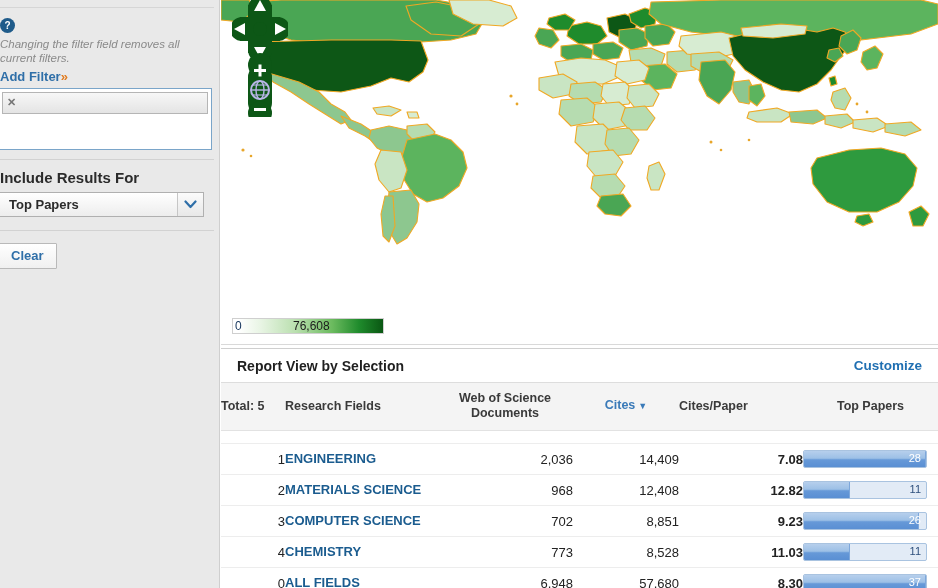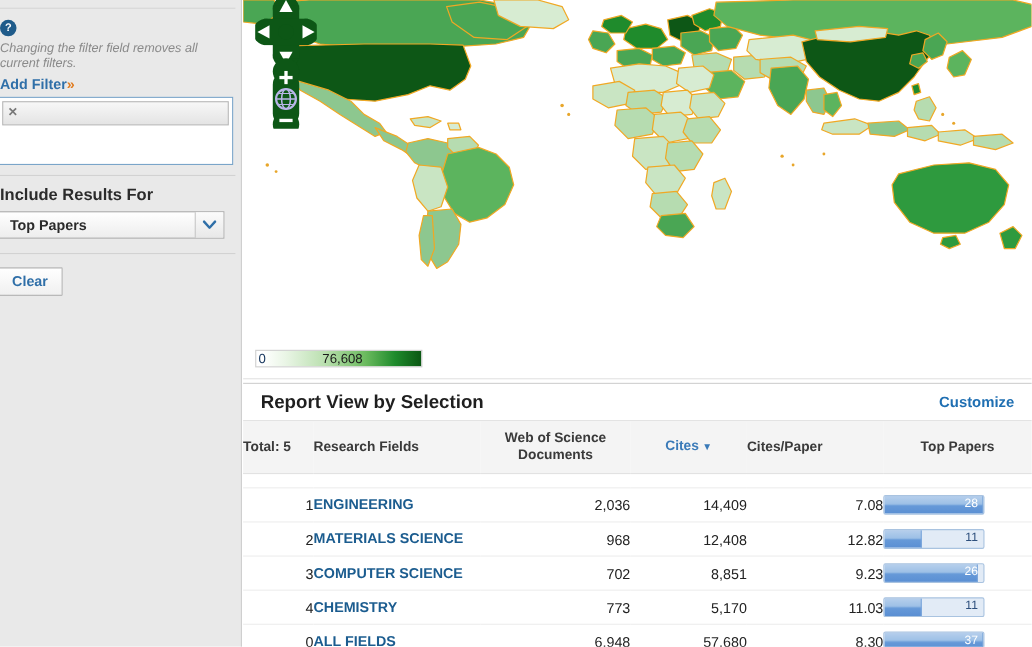--- a/index.html
+++ b/index.html
@@ -124,21 +124,21 @@
   
   .report {
     position:absolute; left: 221px; top: 348px; width: 717px; height: 240px;
     background:#fff;
     border-top:1px solid #cfcfcf;
   }
   .report-head {
     height: 34px; display:flex; align-items:center; justify-content:space-between;
     padding: 0 16px 0 16px; border-bottom:1px solid #dddddd;
   }
-  .report-title { font-size: 17px; font-weight:bold; color:#1f1f1f; }
+  .report-title { font-size: 14px; font-weight:bold; color:#1f1f1f; }
   .customize { font-size: 13.5px; font-weight:bold; color:#1f6fb2; cursor:pointer; }
 
   table.rep { width: 717px; border-collapse: collapse; table-layout: fixed; }
   table.rep thead th {
     background:#f4f4f4;
     font-size: 12.5px; font-weight:bold; color:#3a3a3a;
     padding: 8px 0 9px 0; vertical-align: middle;
     border-bottom: 1px solid #e2e2e2;
     line-height: 15px;
   }
@@ -156,25 +156,25 @@
     font-size: 13px; padding: 6px 0 6px 0;
     border-bottom: 1px solid #ededed;
     color:#222; vertical-align: middle;
   }
   tr.spacer td { height: 12px; padding:0; border-bottom: 1px solid #ededed; background:#fff; }
   td.t-rank { text-align:right; padding-right:14px; color:#333; font-size:13px; }
   td.t-field { text-align:left; padding-left:8px; }
   td.t-field span { color:#1b5c8f; font-weight:bold; font-size:13px; line-height:14px; display:block; }
   td.t-num { text-align:right; padding-right:18px; color:#2a2a2a; }
   td.t-cites { text-align:right; padding-right:22px; color:#2a2a2a; }
-  td.t-cpp { text-align:right; padding-right:24px; color:#2a2a2a; }
+  td.t-cpp { text-align:right; padding-right:24px; color:#2a2a2a;font-weight:bold; }
   td.t-bar { padding: 5px 8px 5px 6px; }
 
   .bar-outer {
-    position:relative; height: 18px; width: 92px;
+    position:relative; height: 18px; width: 124px;
     background: #e2ebf6; border:1px solid #a9c3e0; border-radius:2px;
     overflow:hidden;
   }
   .bar-fill {
     position:absolute; left:0; top:0; bottom:0;
     background: linear-gradient(to bottom, #b6cfec 0%, #9dc0e6 45%, #6699d8 55%, #5a8fd3 100%);
     border-right:1px solid #7da7db;
   }
   .bar-val {
     position:absolute; right:5px; top:1px;
@@ -449,21 +449,21 @@
                 <div class="bar-val on-fill">26</div>
               </div>
             </td>
           </tr>
           <tr>
             <td class="t-rank">4</td>
             <td class="t-field">
               <span>CHEMISTRY</span>
             </td>
             <td class="t-num">773</td>
-            <td class="t-cites">5,170</td>
+            <td class="t-cites">8,528</td>
             <td class="t-cpp">11.03</td>
             <td class="t-bar">
               <div class="bar-outer">
                 <div class="bar-fill" style="width: 38%;"></div>
                 <div class="bar-val">11</div>
               </div>
             </td>
           </tr>
           <tr>
             <td class="t-rank">0</td>

